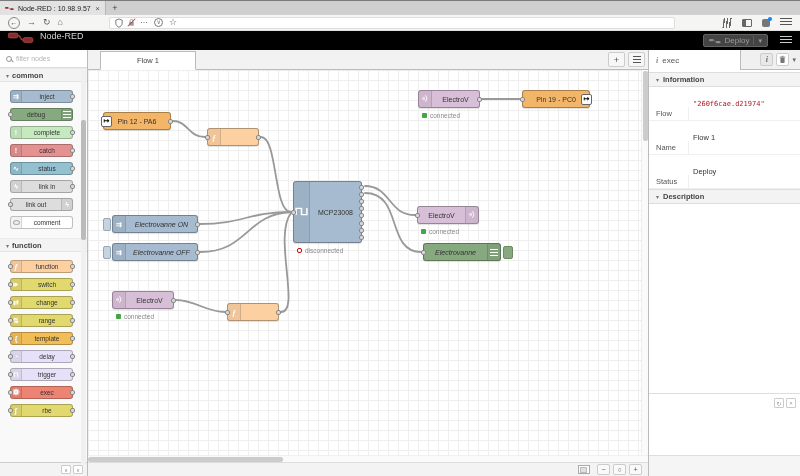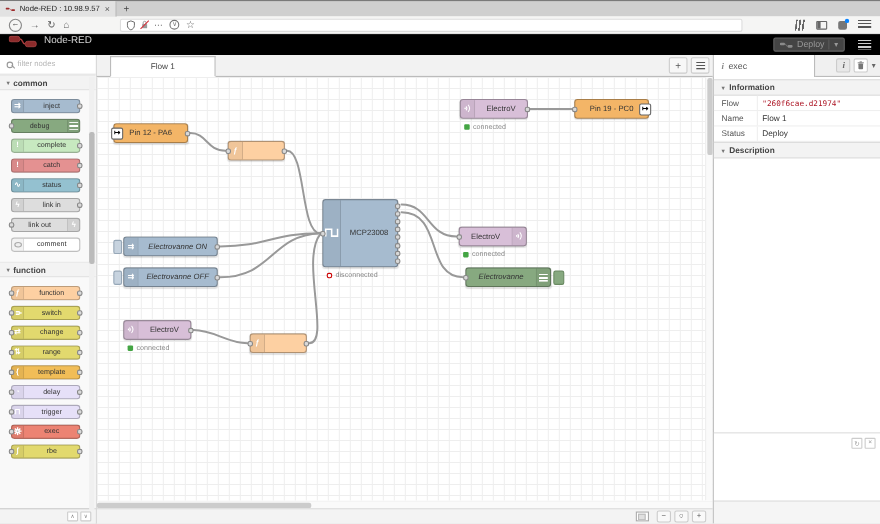--- a/index.html
+++ b/index.html
@@ -111,21 +111,21 @@
   .stab { width:92px; background:#fff; border-right:1px solid #bbb; display:flex; align-items:center; gap:4px; padding:0 7px; font-size:8px; color:#555; margin-bottom:-1px; }
   .info-i { font-family:"Liberation Serif", serif; font-style:italic; font-weight:bold; font-size:8px; color:#888; }
   .sbtns { position:absolute; right:4px; top:3px; display:flex; gap:3px; align-items:center; }
   .sbtn { width:13px; height:13px; border:1px solid #ccc; border-radius:2px; background:#fff; display:flex; align-items:center; justify-content:center; color:#666; }
   .sbtn.active { background:#e8e8e8; }
   .scaret { font-size:7px; color:#666; }
   .ssection-h { height:15px; background:#f3f3f3; border-top:1px solid #ddd; border-bottom:1px solid #ddd; display:flex; align-items:center; gap:4px; padding:0 7px; margin-top:2px; }
   .ssection-h .caret { font-size:6px; color:#777; }
   .ssection-h .lbl { font-size:7.5px; font-weight:bold; color:#444; }
   .irow { display:flex; border-bottom:1px solid #efefef; min-height:13px; align-items:center; }
-  .ilab { width:40px; font-size:7.5px; color:#555; padding:2px 0 2px 7px; border-right:1px solid #efefef; }
+  .ilab { width:40px; font-size:7.5px; color:#555; padding:2px 0 2px 7px; border-right:1px solid #efefef;margin-top:20px; }
   .ival { flex:1; font-size:7.5px; color:#333; padding:2px 4px; white-space:nowrap; overflow:hidden; }
   .ival.id { color:#ad1625; font-family:"DejaVu Sans Mono", monospace; font-size:7px; }
   .desc-gap { margin-top:0; }
   .tips { position:absolute; left:0; right:0; bottom:21px; height:62px; border-top:1px solid #ddd; background:#fff; }
   .tips-btns { position:absolute; right:4px; top:4px; display:flex; gap:2px; }
   .tbtn { width:10px; height:10px; border:1px solid #ccc; border-radius:1px; color:#999; font-size:6px; display:flex; align-items:center; justify-content:center; background:#fff; }
   .tips-text { margin-top:22px; text-align:center; font-size:7.5px; color:#b5b5b5; line-height:1.8; padding:0 8px; }
   .sfooter { position:absolute; left:0; right:0; bottom:0; height:21px; background:#f5f5f5; border-top:1px solid #ddd; }
 </style>
 </head>

